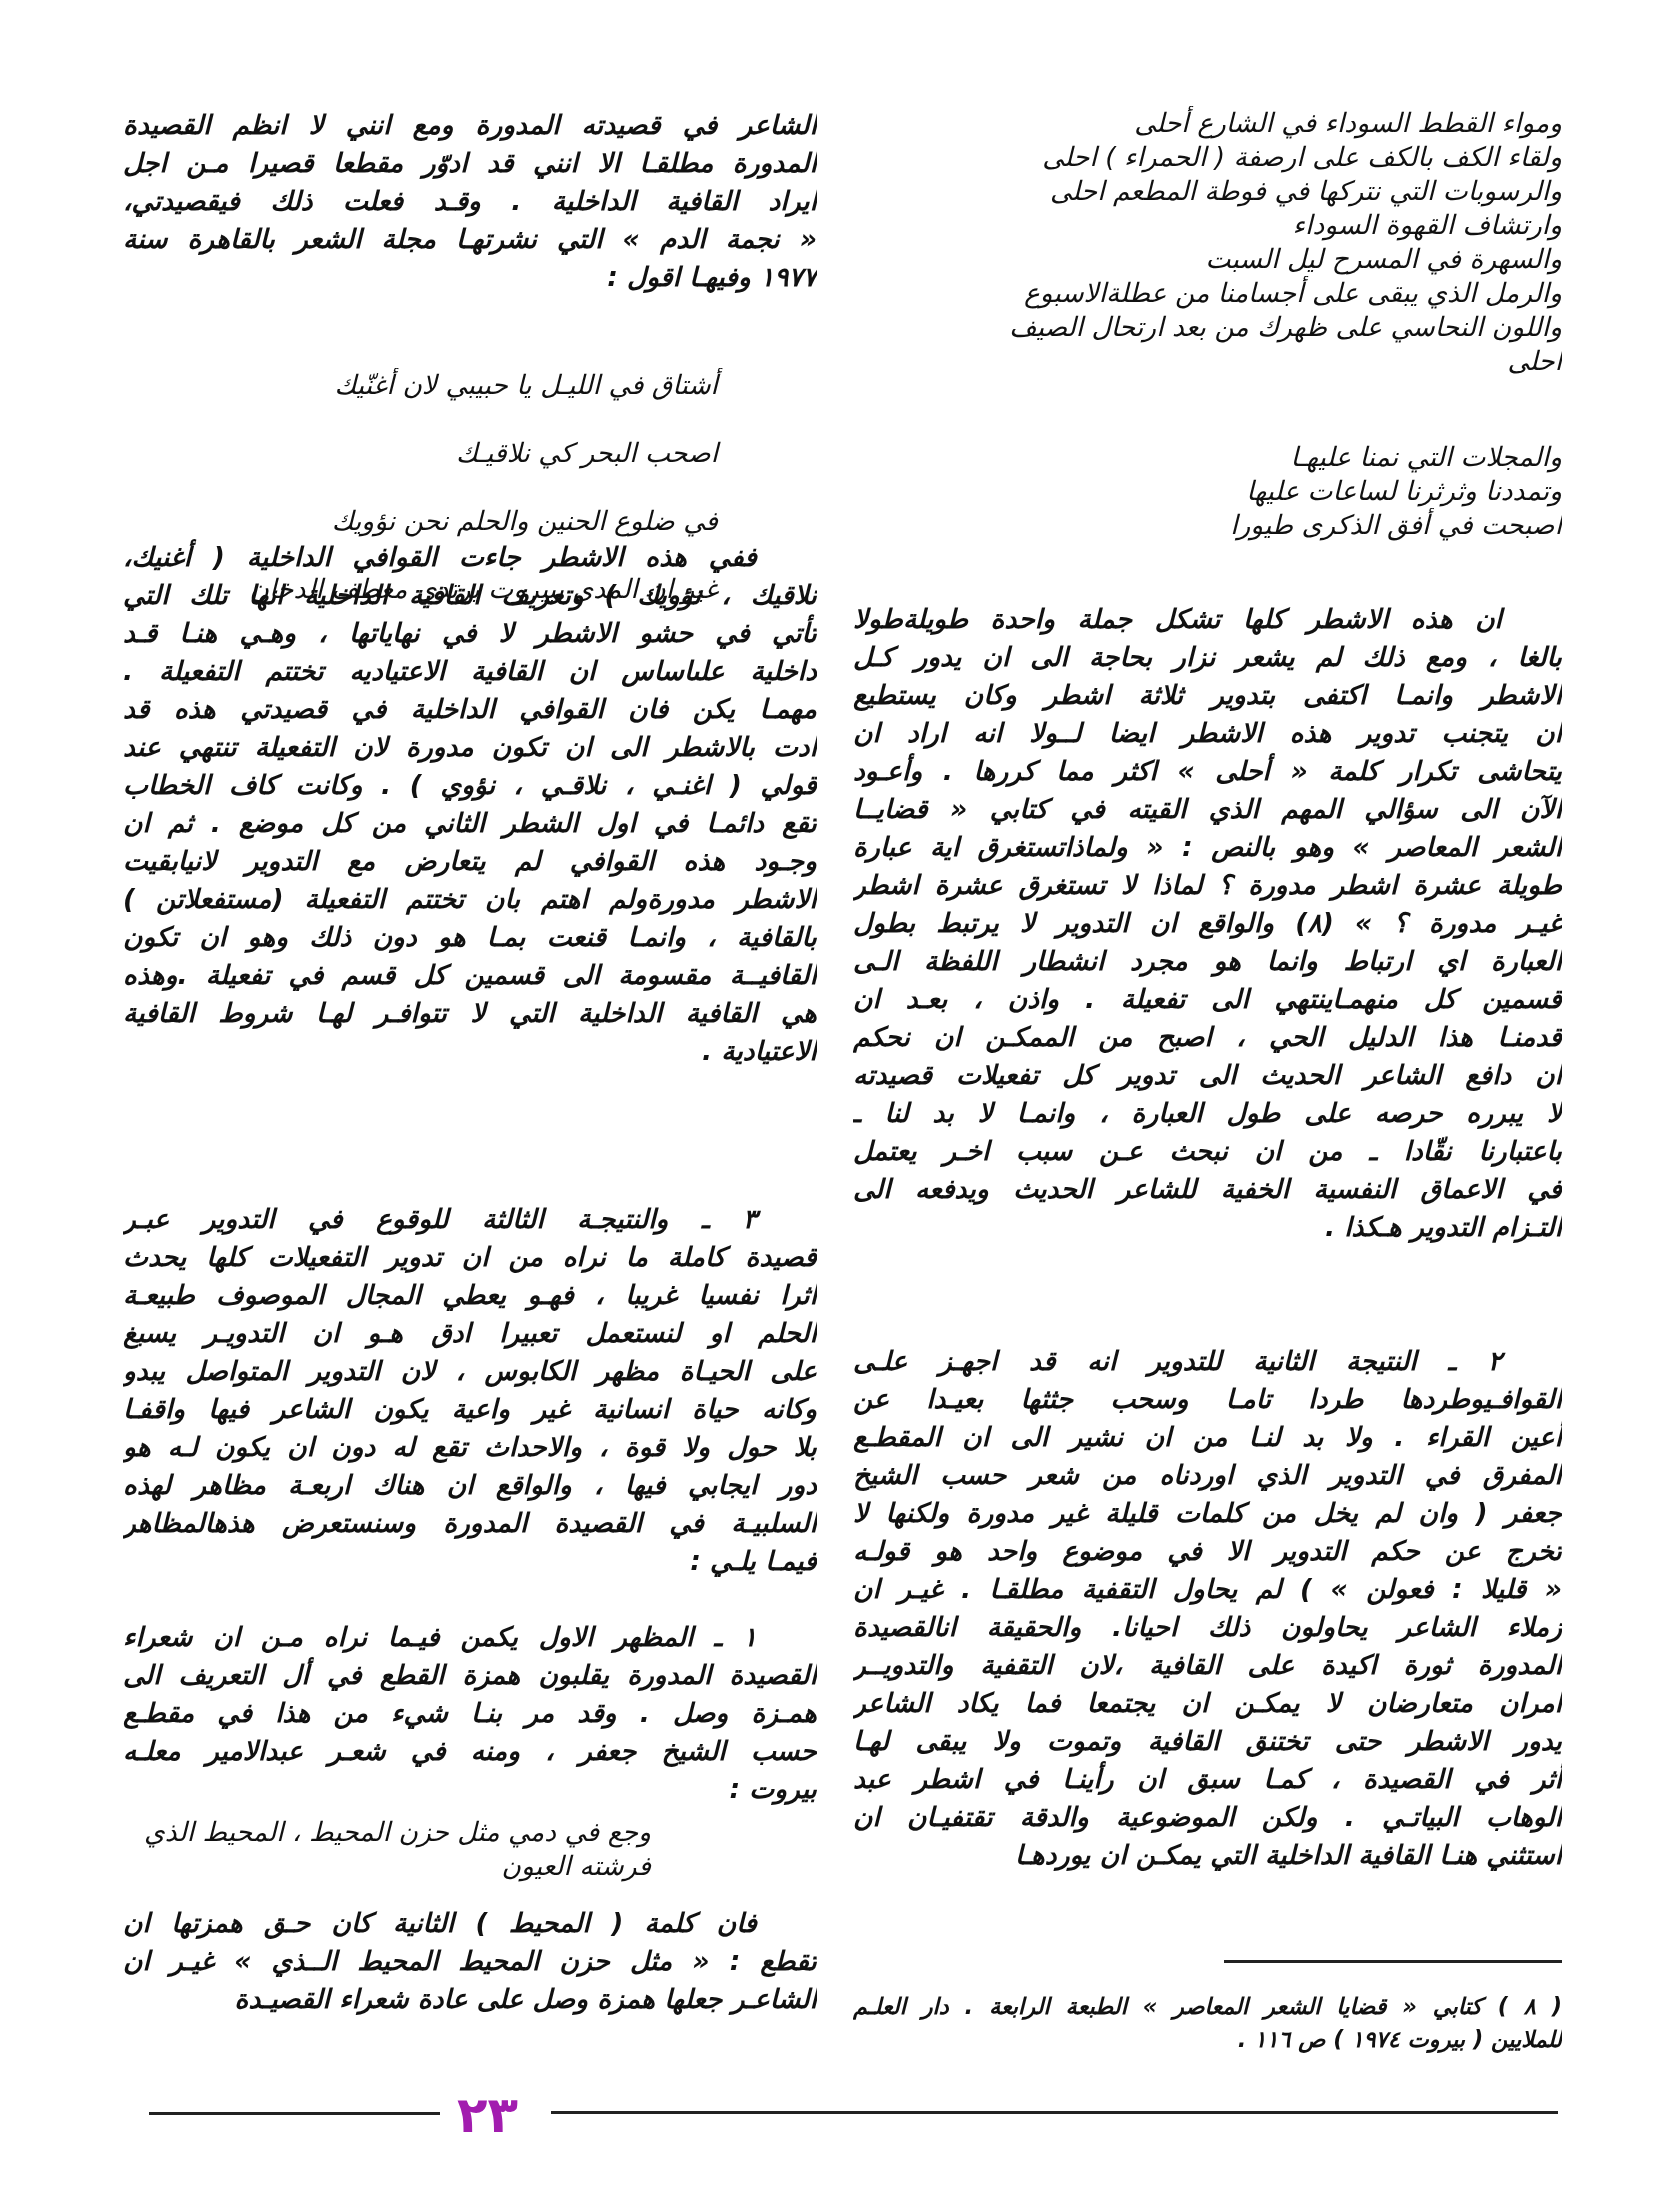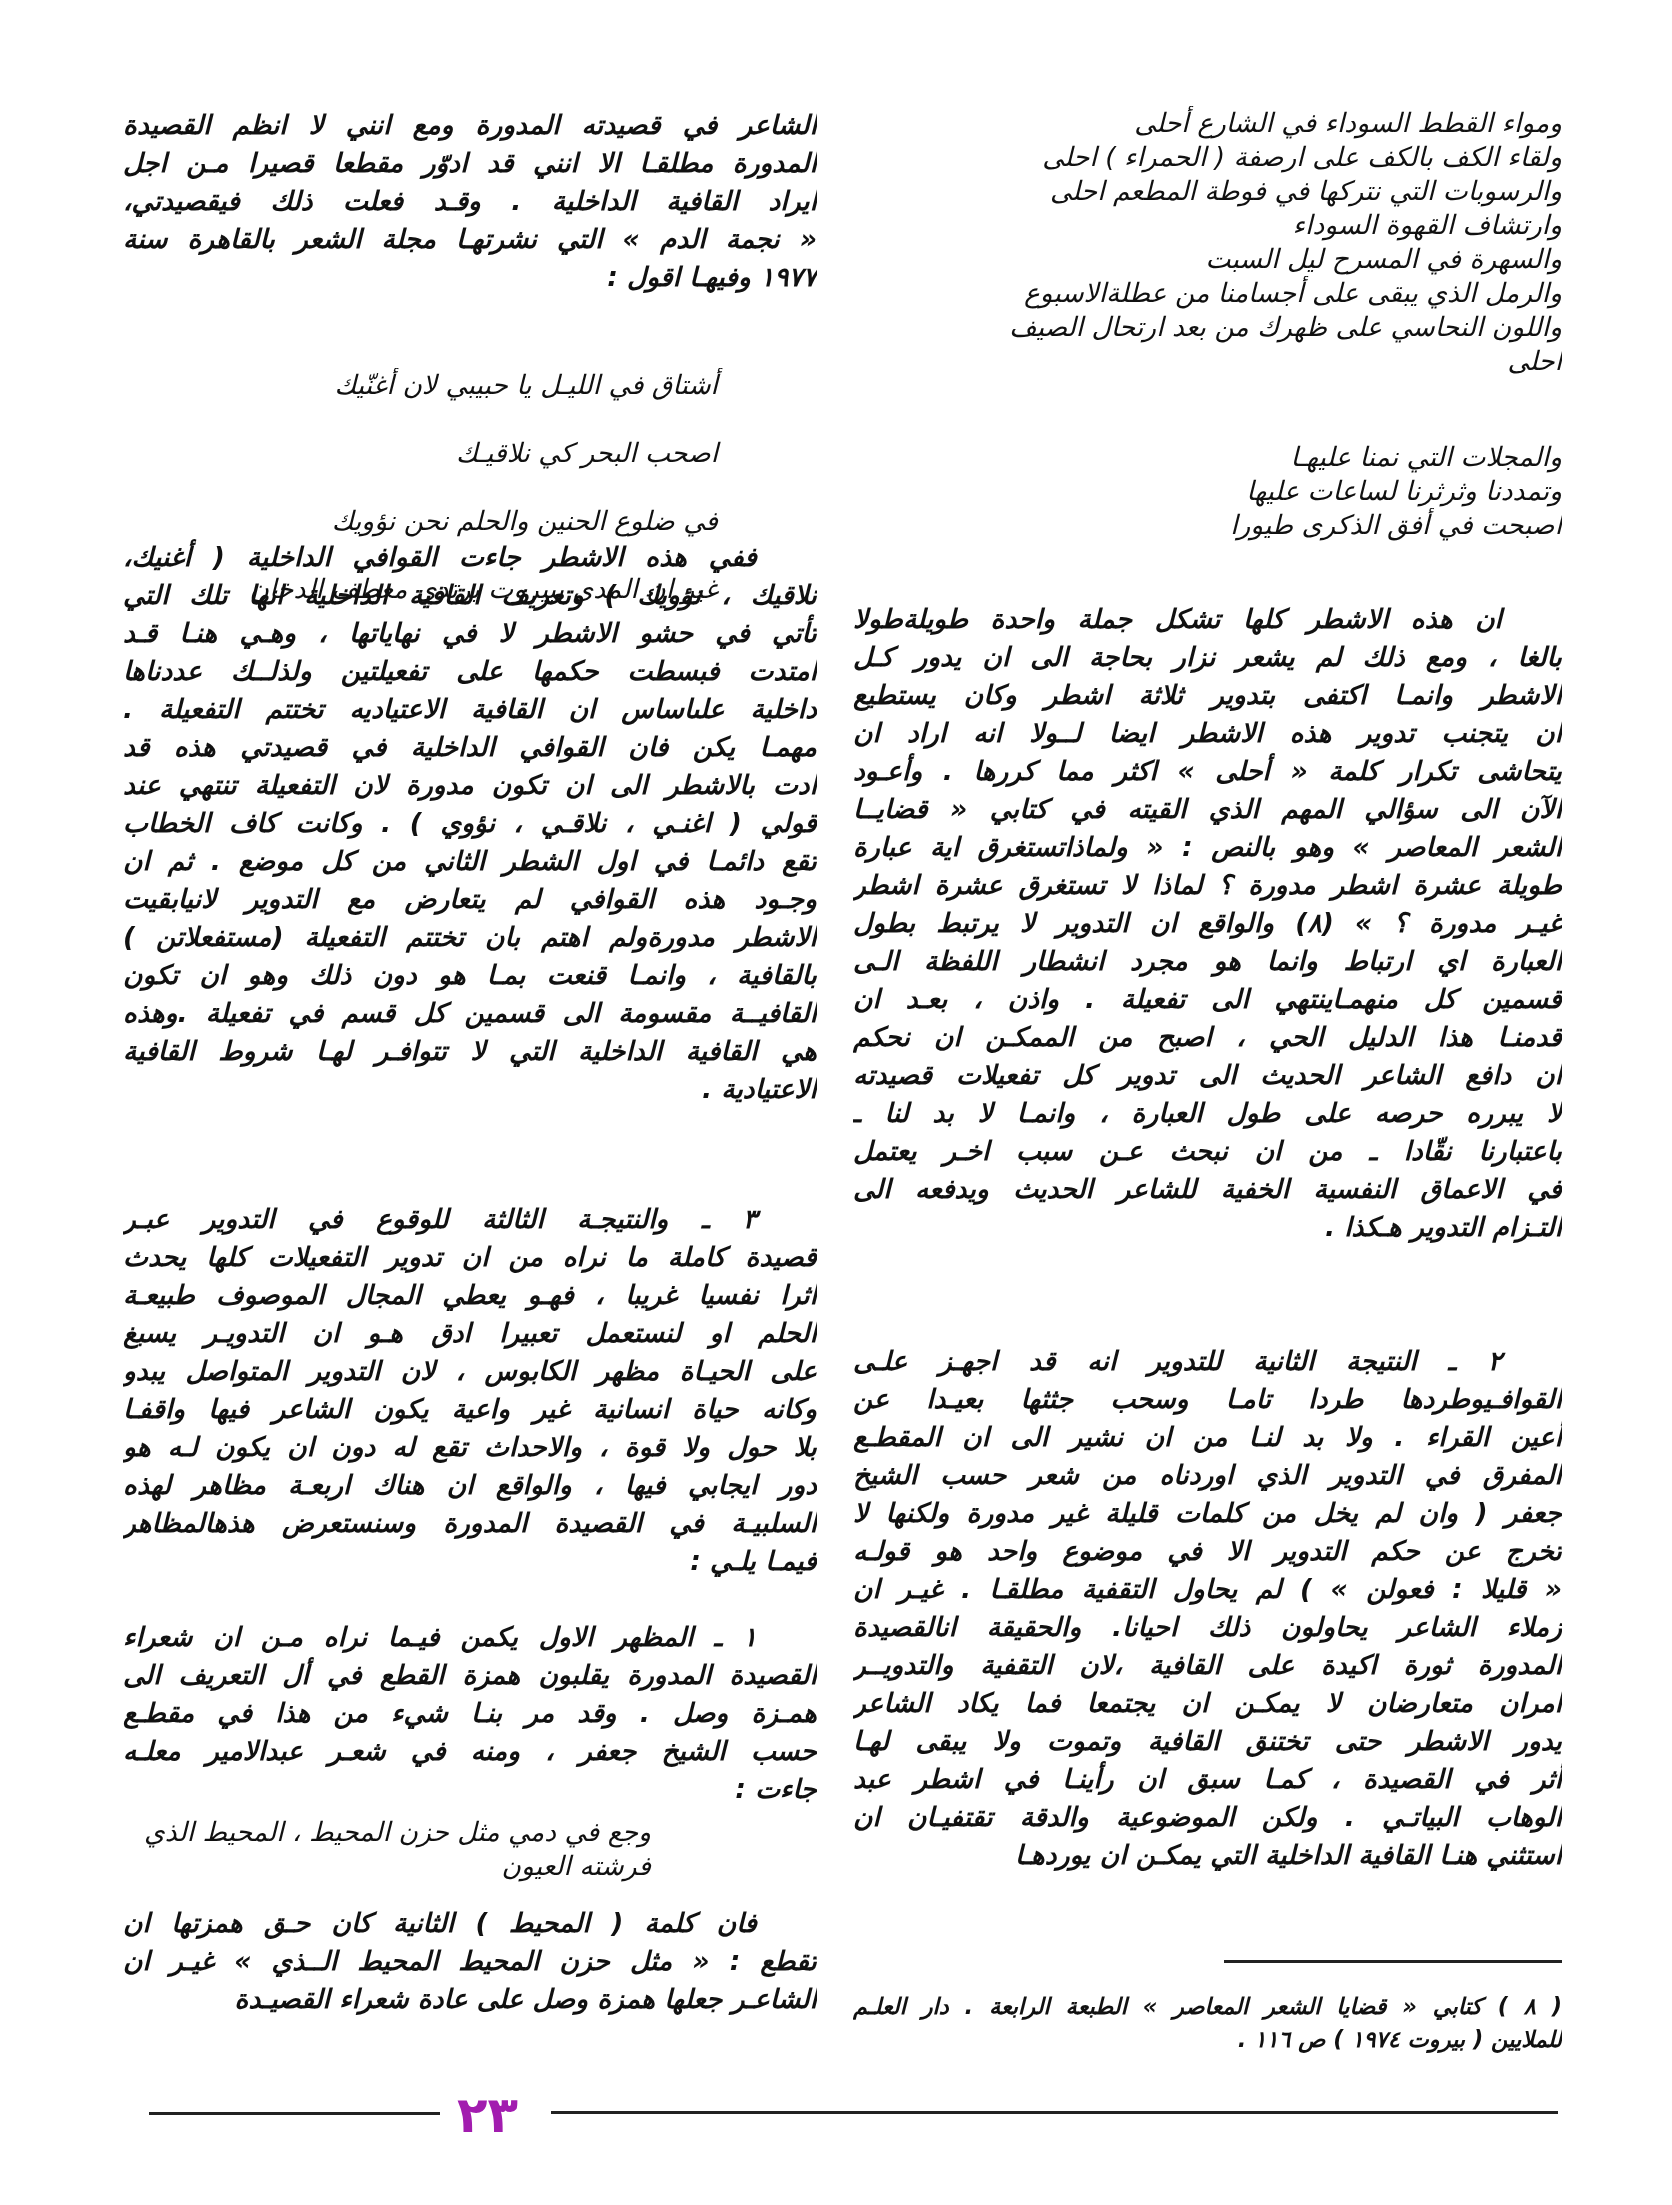--- a/index.html
+++ b/index.html
@@ -97,21 +97,20 @@
     <div class="block poem poem-left" id="l-poem1" style="top:334px;">
         <div class="line">أشتاق في الليـل يا حبيبي لان أغنّيك</div>
         <div class="line">اصحب البحر كي نلاقيـك</div>
         <div class="line">في ضلوع الحنين والحلم نحن نؤويك</div>
         <div class="line last">غير ان المدى ببيروت يرتدي معطف الدخان</div>
       </div>
     <div class="block" id="l-p2" style="top:538px;">
         <div class="line indent">ففي هذه الاشطر جاءت القوافي الداخلية ( أغنيك،</div>
         <div class="line">نلاقيك ، نؤويك ) وتعريف القافية الداخلية انها تلك التي</div>
         <div class="line">تأتي في حشو الاشطر لا في نهاياتها ، وهـي هنـا قـد</div>
-        <div class="line">امتدت فبسطت حكمها على تفعيلتين ولذلــك عددناها</div>
         <div class="line">داخلية علىاساس ان القافية الاعتياديه تختتم التفعيلة .</div>
         <div class="line">مهمـا يكن فان القوافي الداخلية في قصيدتي هذه قد</div>
         <div class="line">ادت بالاشطر الى ان تكون مدورة لان التفعيلة تنتهي عند</div>
         <div class="line">قولي ( اغنـي ، نلاقـي ، نؤوي ) . وكانت كاف الخطاب</div>
         <div class="line">تقع دائمـا في اول الشطر الثاني من كل موضع . ثم ان</div>
         <div class="line">وجـود هذه القوافي لم يتعارض مع التدوير لانيابقيت</div>
         <div class="line">الاشطر مدورةولم اهتم بان تختتم التفعيلة (مستفعلاتن )</div>
         <div class="line">بالقافية ، وانمـا قنعت بمـا هو دون ذلك وهو ان تكون</div>
         <div class="line">القافيــة مقسومة الى قسمين كل قسم في تفعيلة .وهذه</div>
         <div class="line">هي القافية الداخلية التي لا تتوافـر لهـا شروط القافية</div>
@@ -127,21 +126,21 @@
         <div class="line">بلا حول ولا قوة ، والاحداث تقع له دون ان يكون لـه هو</div>
         <div class="line">دور ايجابي فيها ، والواقع ان هناك اربعـة مظاهر لهذه</div>
         <div class="line">السلبيـة في القصيدة المدورة وسنستعرض هذهالمظاهر</div>
         <div class="line last">فيمـا يلـي :</div>
       </div>
     <div class="block" id="l-p4" style="top:1618px;">
         <div class="line indent">١ ـ المظهر الاول يكمن فيـما نراه مـن ان شعراء</div>
         <div class="line">القصيدة المدورة يقلبون همزة القطع  في أل التعريف الى</div>
         <div class="line">همـزة وصل . وقد مر بنـا شيء من هذا في مقطـع</div>
         <div class="line">حسب الشيخ جعفر ، ومنه في شعـر عبدالامير معلـه</div>
-        <div class="line last">جاءت :</div>
+        <div class="line last">بيروت :</div>
       </div>
     <div class="block poem poem-left2" id="l-poem2" style="top:1815px;">
         <div class="line">وجع في دمي مثل حزن المحيط ، المحيط الذي</div>
         <div class="line last">فرشته العيون</div>
       </div>
     <div class="block" id="l-p5" style="top:1904px;">
         <div class="line indent">فان كلمة ( المحيط ) الثانية كان حـق همزتها ان</div>
         <div class="line">تقطع : « مثل حزن المحيط المحيط الــذي » غيـر ان</div>
         <div class="line last">الشاعـر جعلها همزة وصل على عادة شعراء القصيـدة</div>
       </div>

